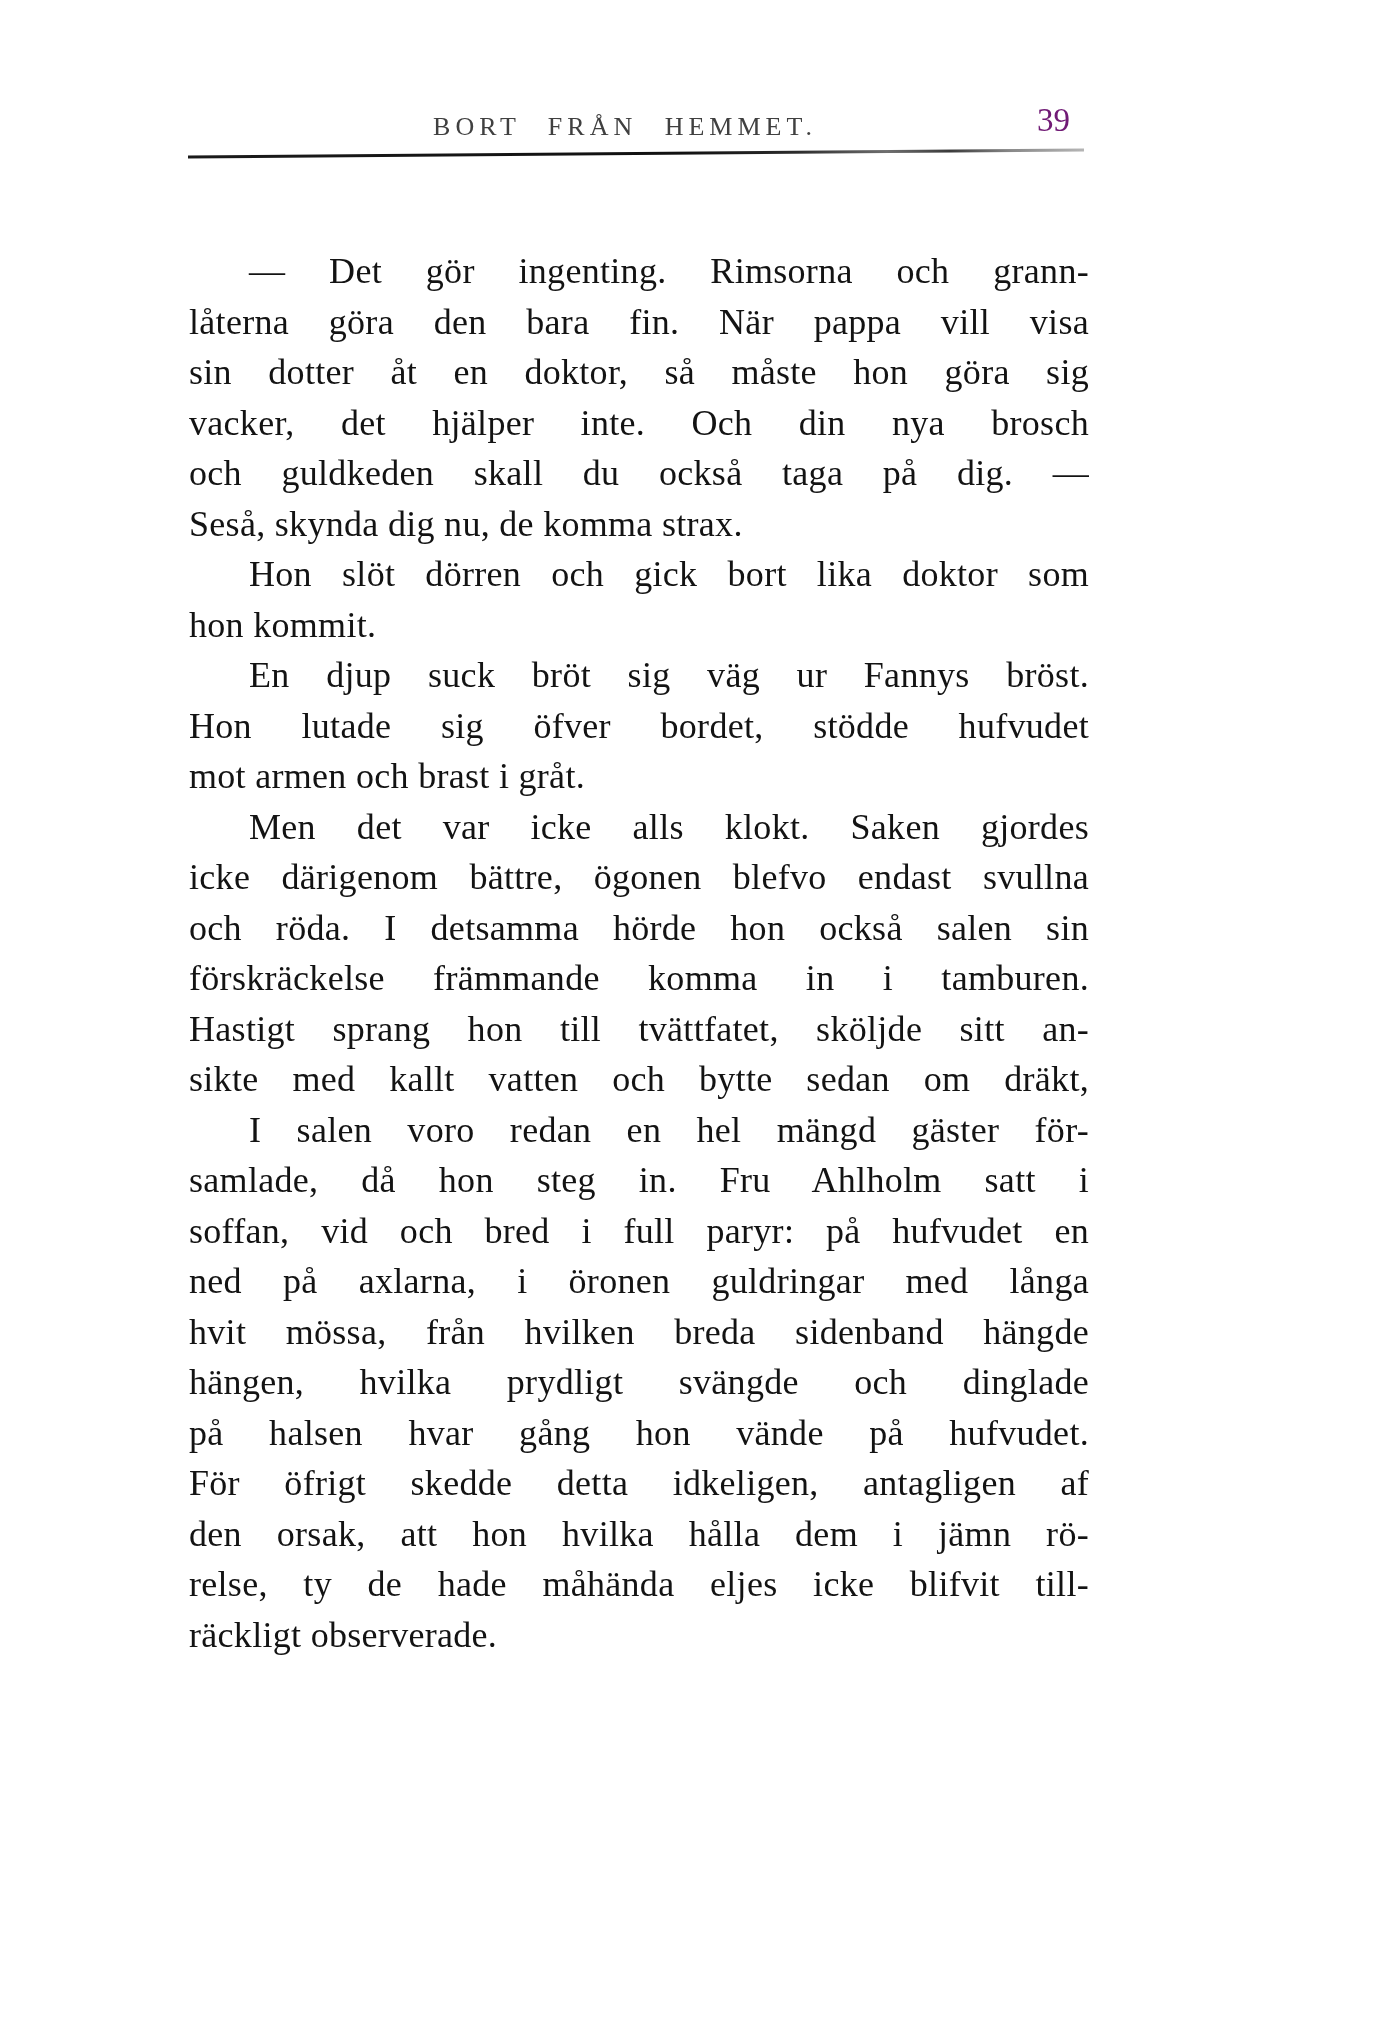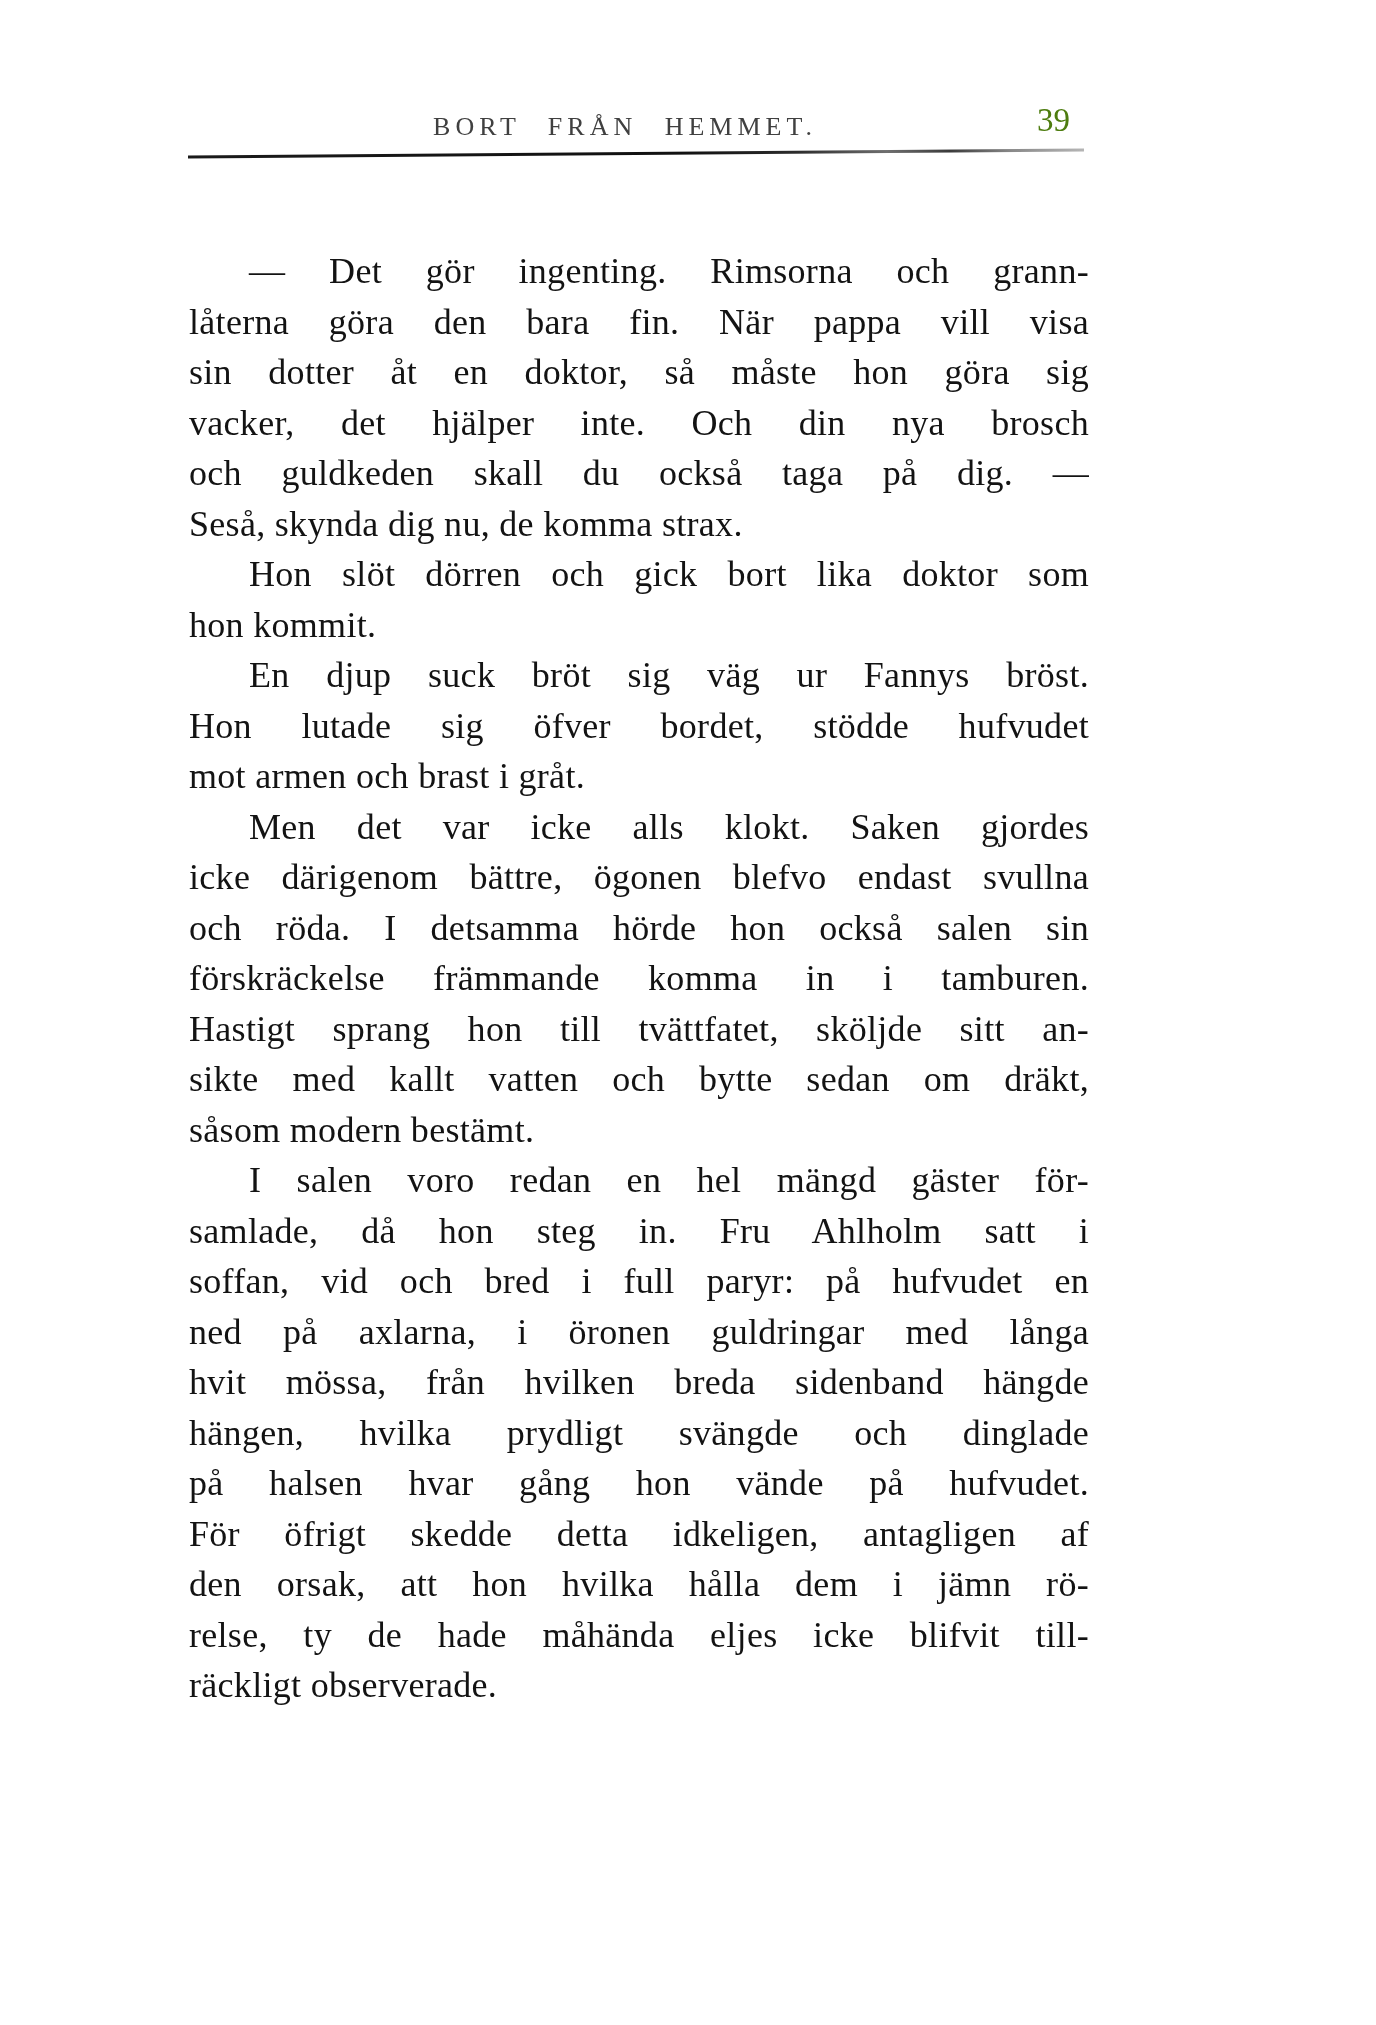--- a/index.html
+++ b/index.html
@@ -27,21 +27,21 @@
     word-spacing: 16px;
     color: #404040;
   }
   .page-number {
     position: absolute;
     top: 102px;
     left: 980px;
     width: 90px;
     text-align: right;
     font-size: 33px;
-    color: #4d7c0f;
+    color: #701a75;
   }
   .header-rule {
     position: absolute;
     top: 152px;
     left: 188px;
     width: 896px;
     height: 3px;
     background: linear-gradient(to right,
       #1a1a1a 0%, #111111 55%, #2c2c2c 68%,
       #6f6f6f 78%, #3a3a3a 85%, #8a8a8a 92%, #b5b5b5 100%);
@@ -93,21 +93,20 @@
     <div class="line end">hon kommit.</div>
     <div class="line indent">En djup suck bröt sig väg ur Fannys bröst.</div>
     <div class="line">Hon lutade sig öfver bordet, stödde hufvudet</div>
     <div class="line end">mot armen och brast i gråt.</div>
     <div class="line indent">Men det var icke alls klokt. Saken gjordes</div>
     <div class="line">icke därigenom bättre, ögonen blefvo endast svullna</div>
     <div class="line">och röda. I detsamma hörde hon också salen sin</div>
     <div class="line">förskräckelse främmande komma in i tamburen.</div>
     <div class="line">Hastigt sprang hon till tvättfatet, sköljde sitt an-</div>
     <div class="line">sikte med kallt vatten och bytte sedan om dräkt,</div>
-    <div class="line end">såsom modern bestämt.</div>
     <div class="line indent">I salen voro redan en hel mängd gäster för-</div>
     <div class="line">samlade, då hon steg in. Fru Ahlholm satt i</div>
     <div class="line">soffan, vid och bred i full paryr: på hufvudet en</div>
     <div class="line">ned på axlarna, i öronen guldringar med långa</div>
     <div class="line">hvit mössa, från hvilken breda sidenband hängde</div>
     <div class="line">hängen, hvilka prydligt svängde och dinglade</div>
     <div class="line">på halsen hvar gång hon vände på hufvudet.</div>
     <div class="line">För öfrigt skedde detta idkeligen, antagligen af</div>
     <div class="line">den orsak, att hon hvilka hålla dem i jämn rö-</div>
     <div class="line">relse, ty de hade måhända eljes icke blifvit till-</div>

